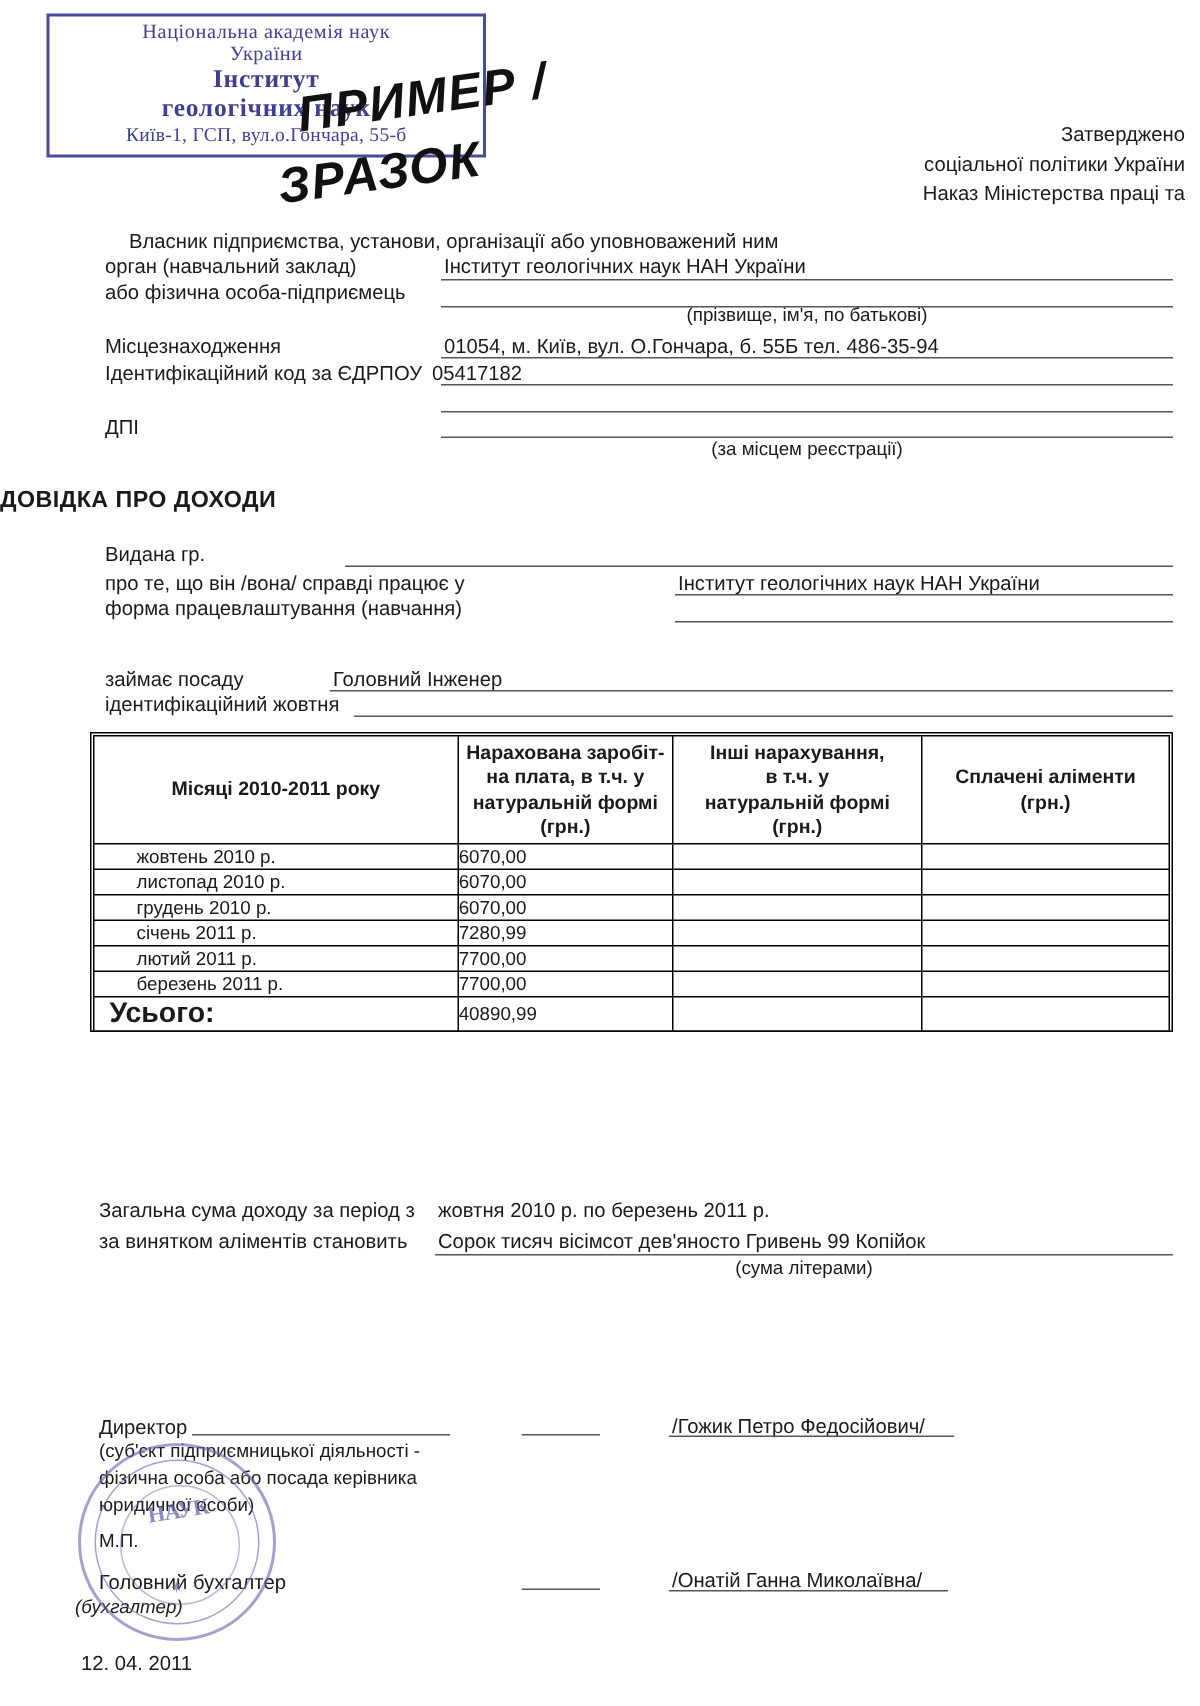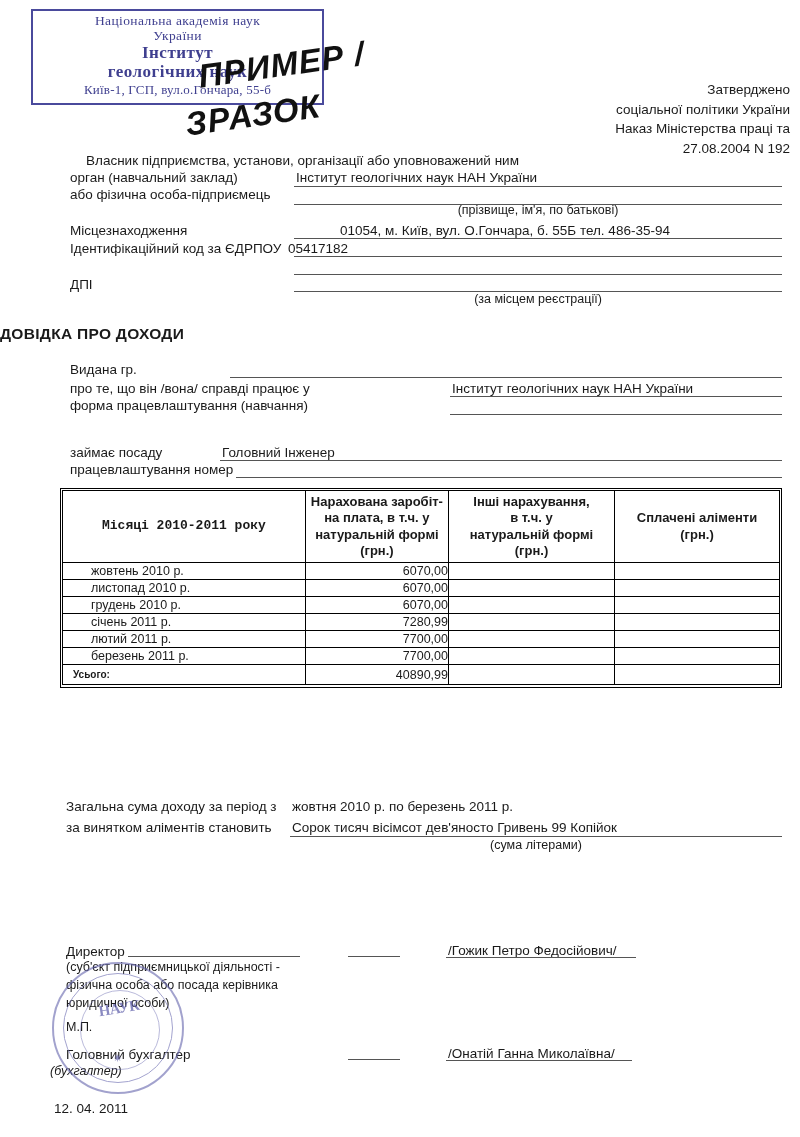--- a/index.html
+++ b/index.html
@@ -96,29 +96,29 @@
   }
   .income-table thead th {
     height: 72px;
     vertical-align: middle;
     text-align: center;
     font-weight: bold;
     font-size: 13px;
     line-height: 1.25;
     padding: 2px 4px;
   }
-  .income-table thead th.c1 { width: 234px; font-family: Liberation Mono, monospace; }
+  .income-table thead th.c1 { width: 234px; }
   .income-table thead th.c2 { width: 138px; }
   .income-table thead th.c3 { width: 160px; }
   .income-table thead th.c4 { width: 159px; }
   .income-table tbody td { height: 17px; font-size: 12.5px; }
   .income-table td.month { padding-left: 28px; }
-  .income-table td.amount { text-align: right; padding-right: 0; }
+  .income-table td.amount { text-align: left; padding-right: 0; }
   .income-table tr.total td { font-weight: bold; height: 20px; }
-  .income-table tr.total td.month { padding-left: 10px; font-size: 10px; margin-top: 40px; }
+  .income-table tr.total td.month { padding-left: 10px; font-size: 19px; margin-top: 40px; }
   .income-table tr.total td.amount { font-weight: normal; font-size: 12.5px; }
   .tbl-outer {
     position: absolute;
     left: 60px; top: 488px;
     width: 722px; height: 200px;
     border: 1px solid #000;
     pointer-events: none;
   }
 
   
@@ -189,33 +189,32 @@
     <div class="l5">Київ-1, ГСП, вул.о.Гончара, 55-б</div>
   </div>
 
   <div class="watermark wm-1">ПРИМЕР  /</div>
   <div class="watermark wm-2">ЗРАЗОК</div>
 
   <div class="approval">
     <div>Затверджено</div>
     <div>соціальної політики України</div>
     <div>Наказ Міністерства праці та</div>
-    <div>27.08.2004 N 192</div>
   </div>
 
   <div class="lbl" style="left:86px; top:152px;">Власник підприємства,  установи,  організації або  уповноважений  ним</div>
   <div class="lbl" style="left:70px; top:169px;">орган (навчальний заклад)</div>
   <div class="lbl" style="left:70px; top:186px;">або фізична особа-підприємець</div>
   <div class="val" style="left:296px; top:169px;">Інститут геологічних наук НАН України</div>
   <div class="rule" style="left:294px; top:186px; width:488px;"></div>
   <div class="rule" style="left:294px; top:204px; width:488px;"></div>
   <div class="caption" style="left:294px; top:203px; width:488px;">(прізвище, ім'я, по батькові)</div>
 
   <div class="lbl" style="left:70px; top:222px;">Місцезнаходження</div>
-  <div class="val" style="left:296px; top:222px;margin-left:44px;">01054, м. Київ, вул. О.Гончара, б. 55Б   тел. 486-35-94</div>
+  <div class="val" style="left:296px; top:222px;">01054, м. Київ, вул. О.Гончара, б. 55Б   тел. 486-35-94</div>
   <div class="rule" style="left:294px; top:238px; width:488px;"></div>
 
   <div class="lbl" style="left:70px; top:240px;">Ідентифікаційний код за ЄДРПОУ</div>
   <div class="val" style="left:288px; top:240px;">05417182</div>
   <div class="rule" style="left:294px; top:256px; width:488px;"></div>
 
   <div class="lbl" style="left:70px; top:276px;">ДПІ</div>
   <div class="val" style="left:296px; top:259px;"></div>
   <div class="rule" style="left:294px; top:274px; width:488px;"></div>
   <div class="rule" style="left:294px; top:291px; width:488px;"></div>
@@ -232,21 +231,21 @@
   <div class="rule" style="left:450px; top:396px; width:332px;"></div>
 
   <div class="lbl" style="left:70px; top:397px;">форма працевлаштування (навчання)</div>
   <div class="val" style="left:452px; top:397px;"></div>
   <div class="rule" style="left:450px; top:414px; width:332px;"></div>
 
   <div class="lbl" style="left:70px; top:444px;">займає посаду</div>
   <div class="val" style="left:222px; top:444px;">Головний  Інженер</div>
   <div class="rule" style="left:220px; top:460px; width:562px;"></div>
 
-  <div class="lbl" style="left:70px; top:461px;">працевлаштування номер</div>
+  <div class="lbl" style="left:70px; top:461px;">ідентифікаційний жовтня</div>
   <div class="val" style="left:238px; top:461px;"></div>
   <div class="rule" style="left:236px; top:477px; width:546px;"></div>
 
   <table class="income-table">
     <thead>
       <tr>
         <th class="c1">
           <span>Місяці  2010-2011 року</span>
         </th>
         <th class="c2">

